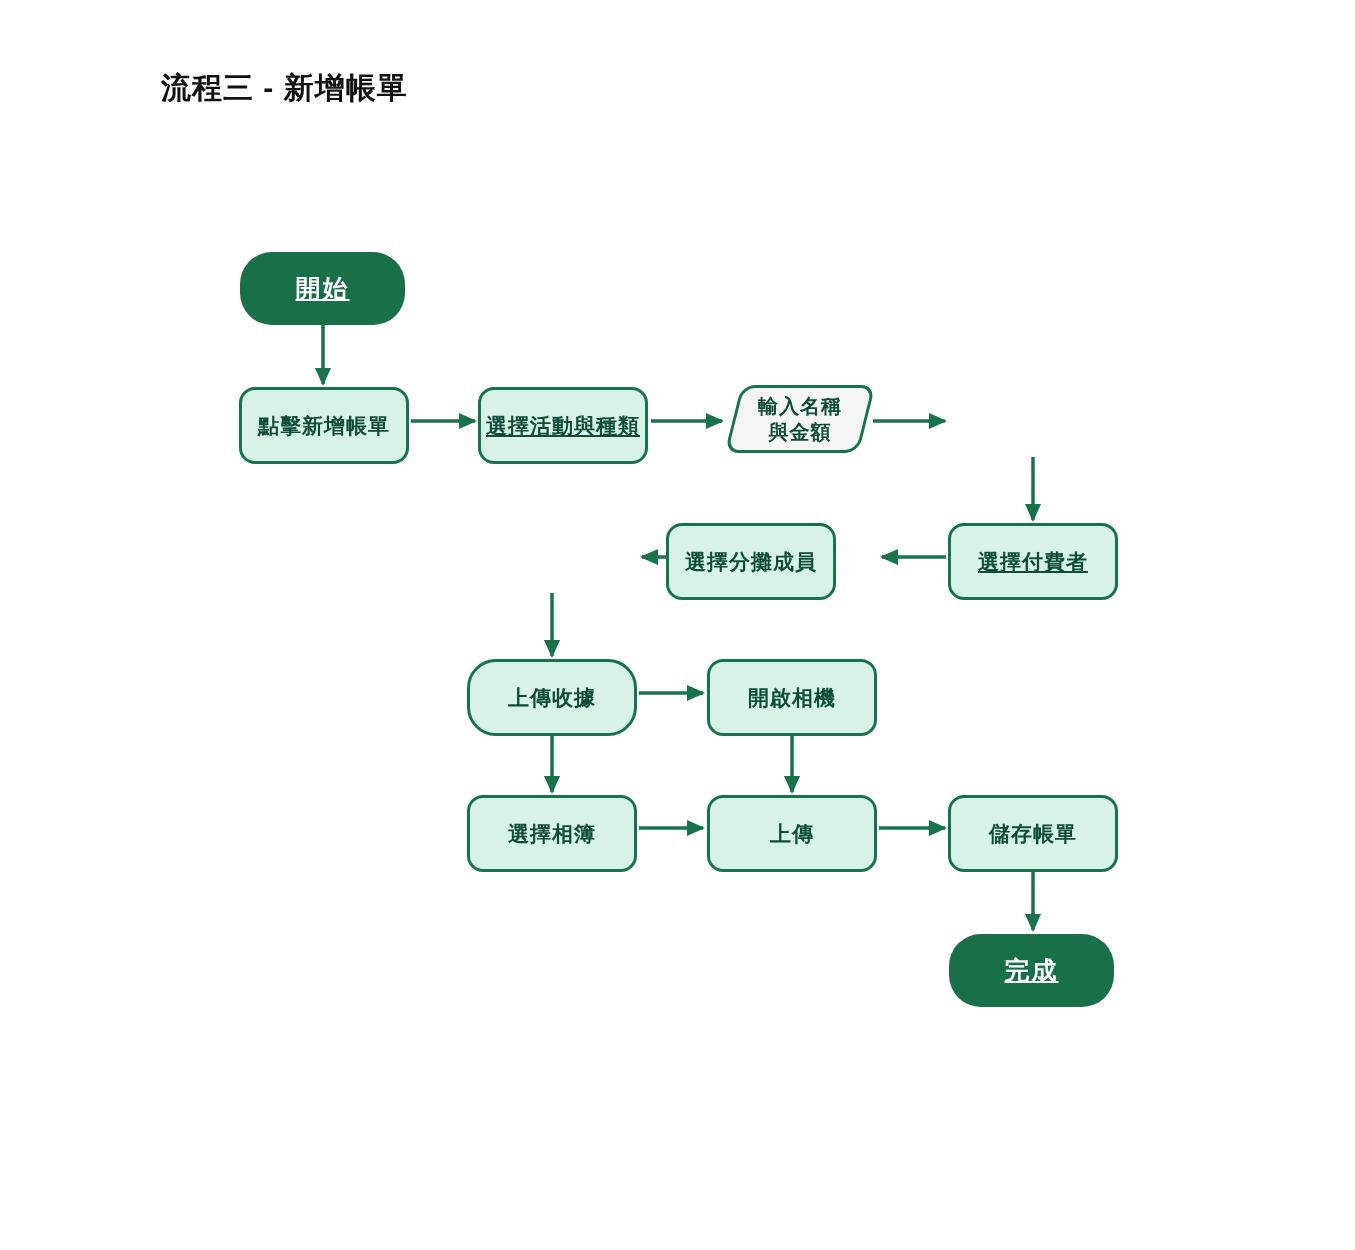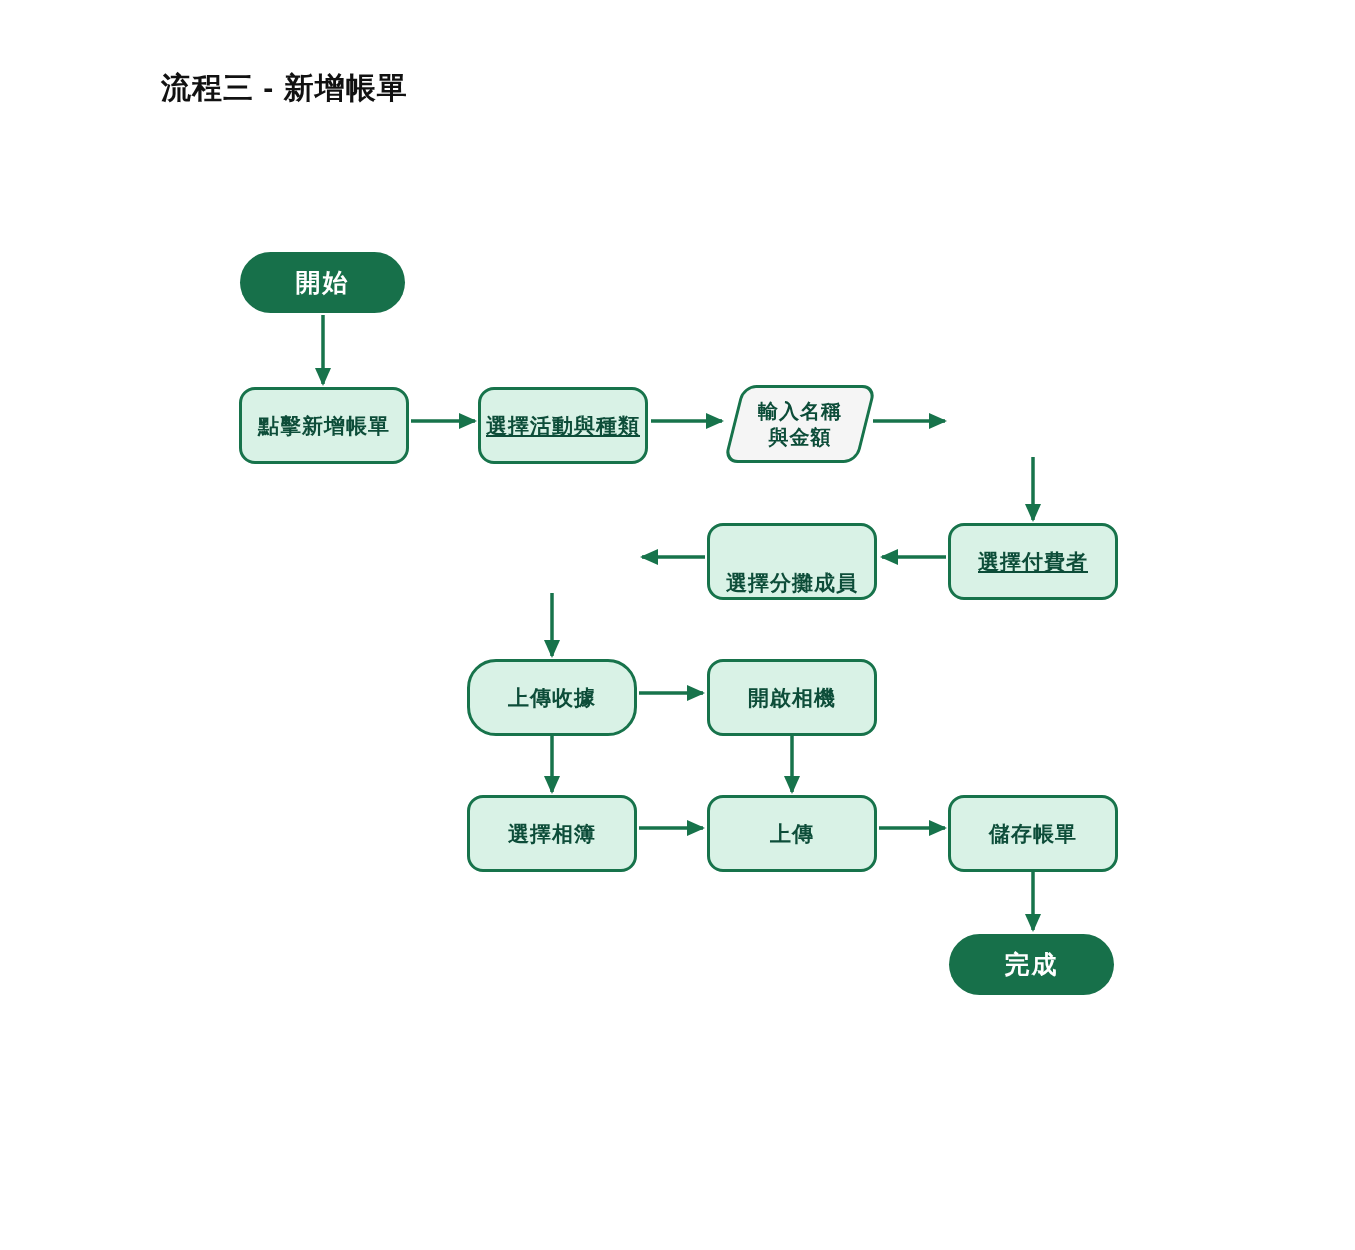--- a/index.html
+++ b/index.html
@@ -56,31 +56,32 @@
     background: var(--node-fill, #d9f2e6);
     border: 3.5px solid var(--accent, #17734b);
     border-radius: 16px;
     color: var(--node-text, #0d4d39);
     font-size: 21px;
     font-weight: 700;
     letter-spacing: 1px;
   }
   .node-terminal {
     width: 165px;
-    height: 61px;
+    height: 73px;
     background: var(--terminal-fill, #17704a);
     border-radius: 32px;
     color: var(--terminal-text, #ffffff);
     font-size: 25px;
     font-weight: 700;
     letter-spacing: 2px;
+    text-decoration: underline;
   }
   .node-io {
     width: 134px;
-    height: 78px;
+    height: 68px;
     color: var(--node-text, #0d4d39);
     font-size: 20px;
     font-weight: 700;
     letter-spacing: 1px;
   }
   .io-bg {
     position: absolute;
     inset: 0;
     background: var(--io-fill, #f5f5f5);
     border: 3.5px solid var(--accent, #17734b);
@@ -140,21 +141,21 @@
     <div class="io-bg"></div>
     <span class="io-label node-label">輸入名稱
 與金額</span>
   </div>
 
 
   <div class="node node-process" style="left:948px; top:523px;text-decoration:underline;">
     <span class="node-label">選擇付費者</span>
   </div>
 
-  <div class="node node-process" style="left:707px; top:523px;align-items:flex-end;">
+  <div class="node node-process" style="left:666px; top:523px;">
     <span class="node-label">選擇分攤成員</span>
   </div>
 
 
   <div class="node node-process" style="left:467px; top:659px;border-radius:29px;">
     <span class="node-label">上傳收據</span>
   </div>
 
   <div class="node node-process" style="left:707px; top:659px;">
     <span class="node-label">開啟相機</span>

